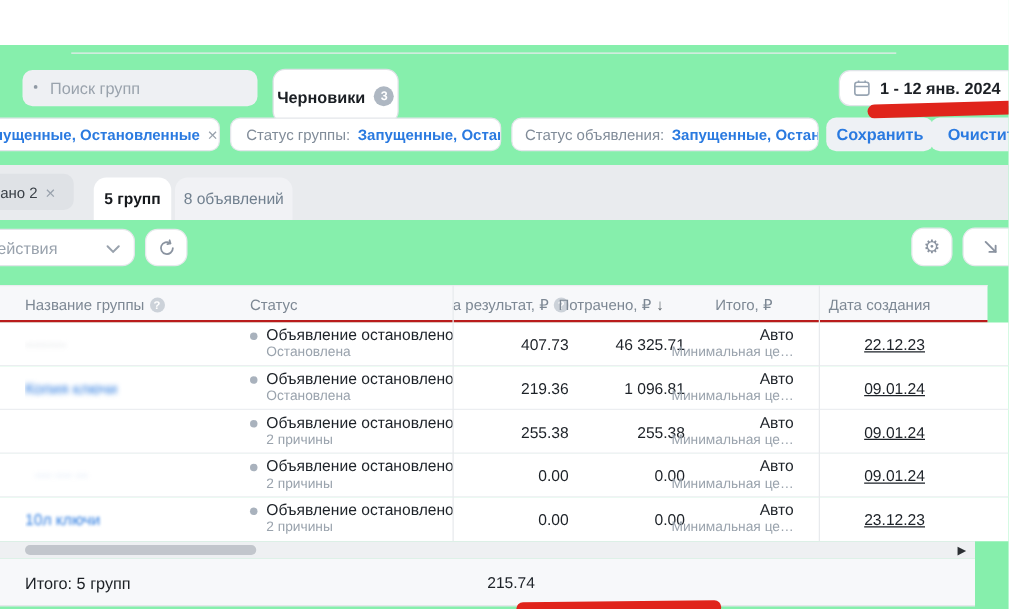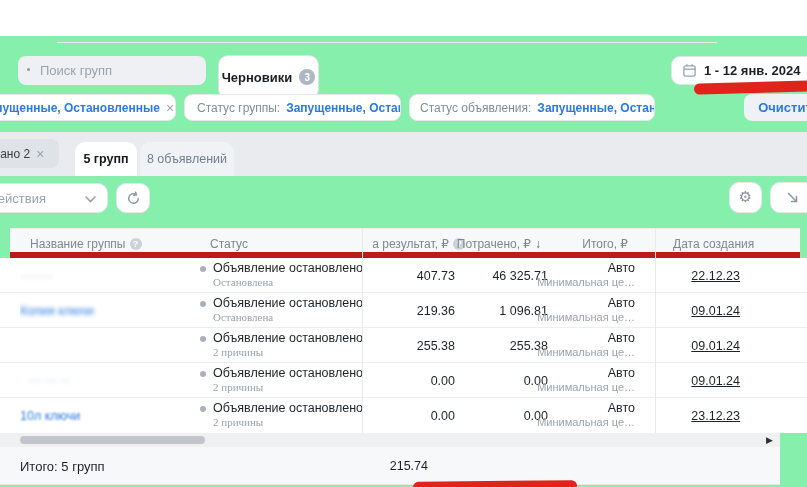--- a/index.html
+++ b/index.html
@@ -92,22 +92,22 @@
   .icon-btn {
     background:#fff; border:1px solid #e6e9ec; border-radius:10px;
     display:flex; align-items:center; justify-content:center; cursor:pointer;
   }
   .refresh-btn { left:116px; top:147px; width:34px; height:30px; }
   .gear-btn { left:729px; top:146px; width:33px; height:31px; }
   .dl-btn { left:770px; top:146px; width:46px; height:31px; }
   .gear-glyph { font-family:"DejaVu Sans",sans-serif; font-size:15px; color:#8a93a0; line-height:1; }
 
   
-  .thead { left:10px; top:192px; width:790px; height:30px; background:#f7f8fa;
-           border-top:1px solid #ebedf0; border-bottom:6px solid #b91c1c; }
+  .thead { left:0; top:192px; width:790px; height:30px; background:#f7f8fa;
+           border-top:1px solid #ebedf0; border-bottom:2px solid #b91c1c; }
   .th { position:absolute; top:0; height:29px; display:flex; align-items:center;
         color:#7d8894; font-size:12px; white-space:nowrap; gap:4px; }
   .h-name { left:20px; }
   .h-status { left:200px; }
   .mid-clip { position:absolute; left:362px; top:0; width:93px; height:29px; overflow:hidden; }
   .h-cost { position:absolute; right:0; top:0; width:250px; height:29px; display:flex;
             align-items:center; justify-content:flex-end; gap:4px; color:#7d8894;
             font-size:12px; white-space:nowrap; }
   .h-spent { right:259px; width:140px; justify-content:flex-end; }
   .h-price { right:172px; width:100px; justify-content:flex-end; }
@@ -123,21 +123,21 @@
   .cell { position:absolute; top:0; height:35px; display:flex; align-items:center; font-size:12.5px; }
   .c-name { left:20px; width:170px; overflow:hidden; }
   .c-status { left:200px; width:165px; }
   .c-cost  { right:352px; width:120px; justify-content:flex-end; color:#1d2228; }
   .c-spent { right:259px; width:110px; justify-content:flex-end; color:#1d2228; }
   .c-price { right:172px; width:130px; }
   .c-date  { right:67px;  width:85px;  justify-content:flex-end; color:#1d2228;text-decoration:underline; }
   .status-wrap { display:flex; flex-direction:column; line-height:1.25; }
   .status-main { color:#1d2228; display:flex; align-items:center; }
   .status-dot { width:6px; height:6px; border-radius:50%; background:#a9b2bd; margin-right:7px; flex:0 0 auto; }
-  .status-sub { color:#9aa3ad; font-size:11px; padding-left:13px;font-family:Liberation Serif, serif; }
+  .status-sub { color:#9aa3ad; font-size:11px; padding-left:13px; }
   .price-wrap { display:flex; flex-direction:column; align-items:flex-end; line-height:1.25; width:100%; }
   .price-main { color:#1d2228; }
   .price-sub { color:#9aa3ad; font-size:11px; }
   .name-link { color:#2a7ae0; }
   .name-redacted { color:#9ba4ad; font-size:11px; }
   .blur { filter:blur(2px); }
   .blur-light { filter:blur(1.2px); }
   .name-faint { color:#7fa6dc; font-size:10px; padding-left:8px; }
 
   .vdiv { top:192px; width:1px; height:205px; background:#e8eaed; z-index:3; }
@@ -193,20 +193,21 @@
   <div class="abs chip chip2">
     <span class="chip-label">Статус группы:</span>
     <span class="chip-value">Запущенные, Остановленные</span>
 
   </div>
   <div class="abs chip chip3">
     <span class="chip-label">Статус объявления:</span>
     <span class="chip-value">Запущенные, Остановленные</span>
 
   </div>
+  <button class="abs filter-action save-btn">Сохранить</button>
   <button class="abs filter-action clear-btn">Очистить</button>
 
   <div class="abs tab-band"></div>
   <div class="abs tab-chip">
     <span>Выбрано 2</span>
     <span class="chip-x">×</span>
   </div>
   <div class="abs tab tab-groups">5 групп</div>
   <div class="abs tab tab-ads">8 объявлений</div>
 

